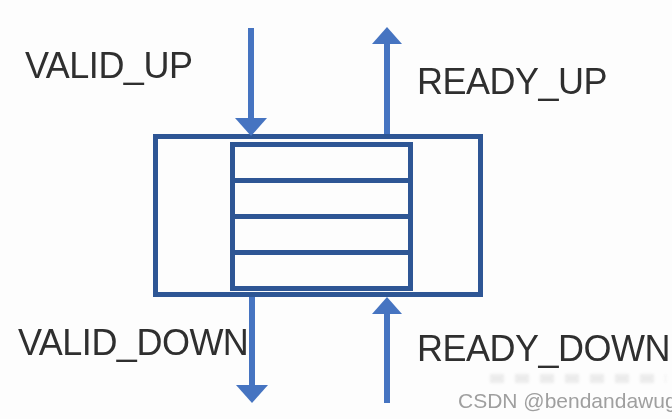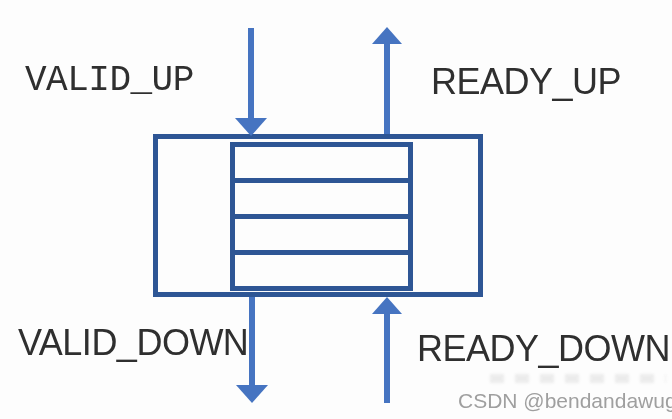--- a/index.html
+++ b/index.html
@@ -40,22 +40,22 @@
   .head-valid-down{left:236px;top:385px;}
   .head-ready-down{left:372px;top:297px;}
   .stem-ready-down{left:384px;top:314px;height:89px;}
   
   .lbl{
     position:absolute;white-space:nowrap;
     font-family:"Liberation Sans",sans-serif;font-weight:300;
     font-size:36px;line-height:1;letter-spacing:-0.5px;
     color:var(--label-text);
   }
-  .lbl-valid-up{left:25px;top:63px;font-family:Liberation Mono, monospace;}
-  .lbl-ready-up{left:417px;top:64px;margin-left:14px;}
+  .lbl-valid-up{left:25px;top:48px;}
+  .lbl-ready-up{left:417px;top:64px;}
   .lbl-valid-down{left:18px;top:325px;text-align:right;}
   .lbl-ready-down{left:417px;top:331px;}
   
   .watermark{
     position:absolute;left:458px;top:390px;white-space:nowrap;
     font-family:"Liberation Sans",sans-serif;font-size:21px;line-height:1;
     color:var(--watermark-text);
   }
   .watermark-remnant{
     position:absolute;left:490px;top:374px;width:176px;height:9px;

